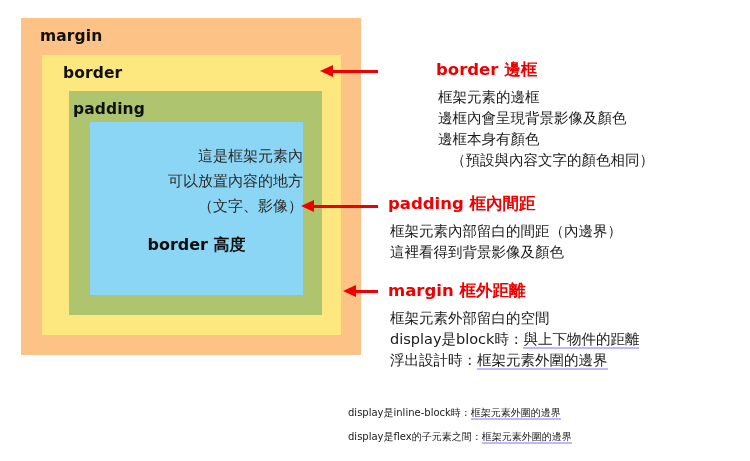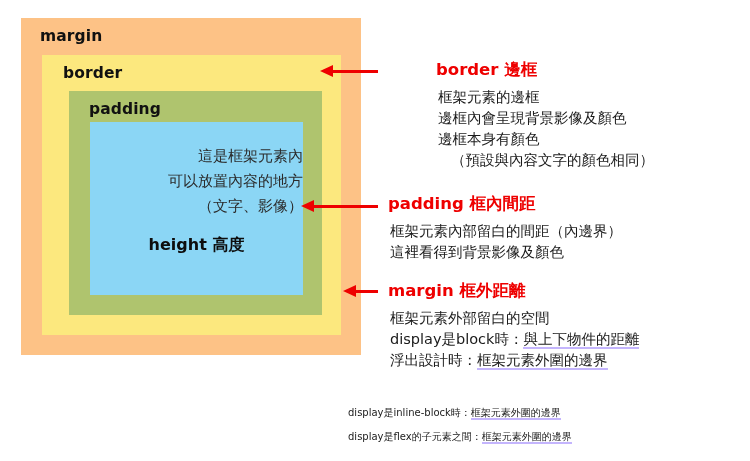--- a/index.html
+++ b/index.html
@@ -49,21 +49,21 @@
   .band-label {
     position: absolute;
     font-weight: bold;
     font-size: 15.5px;
     color: #111111;
     letter-spacing: 0.1px;
     white-space: nowrap;
   }
   .label-margin  { left: 19px;  top: 9px; }
   .label-border  { left: 42px;  top: 46px; }
-  .label-padding { left: 68px;  top: 82px; }
+  .label-padding { left: 52px;  top: 82px; }
 
   .content-text {
     position: absolute;
     left: 0;
     right: 0;
     top: 22px;
     text-align: right;
     color: #2b2b2b;
     font-size: 15px;
     line-height: 25px;
@@ -166,21 +166,21 @@
   <div class="band band-border"></div>
   <div class="band band-padding"></div>
 
   <div class="band band-content">
     <div class="content-text">
       <div>這是框架元素內</div>
       <div>可以放置內容的地方</div>
       <div>（文字、影像）</div>
     </div>
     <div class="content-dims">
-      <div>height 高度</div>
+      <div>border 高度</div>
     </div>
   </div>
 
   <div class="band-label label-margin">margin</div>
   <div class="band-label label-border">border</div>
   <div class="band-label label-padding">padding</div>
 </div>
 
 <div class="arrow arrow-border">
   <div class="head"></div>

